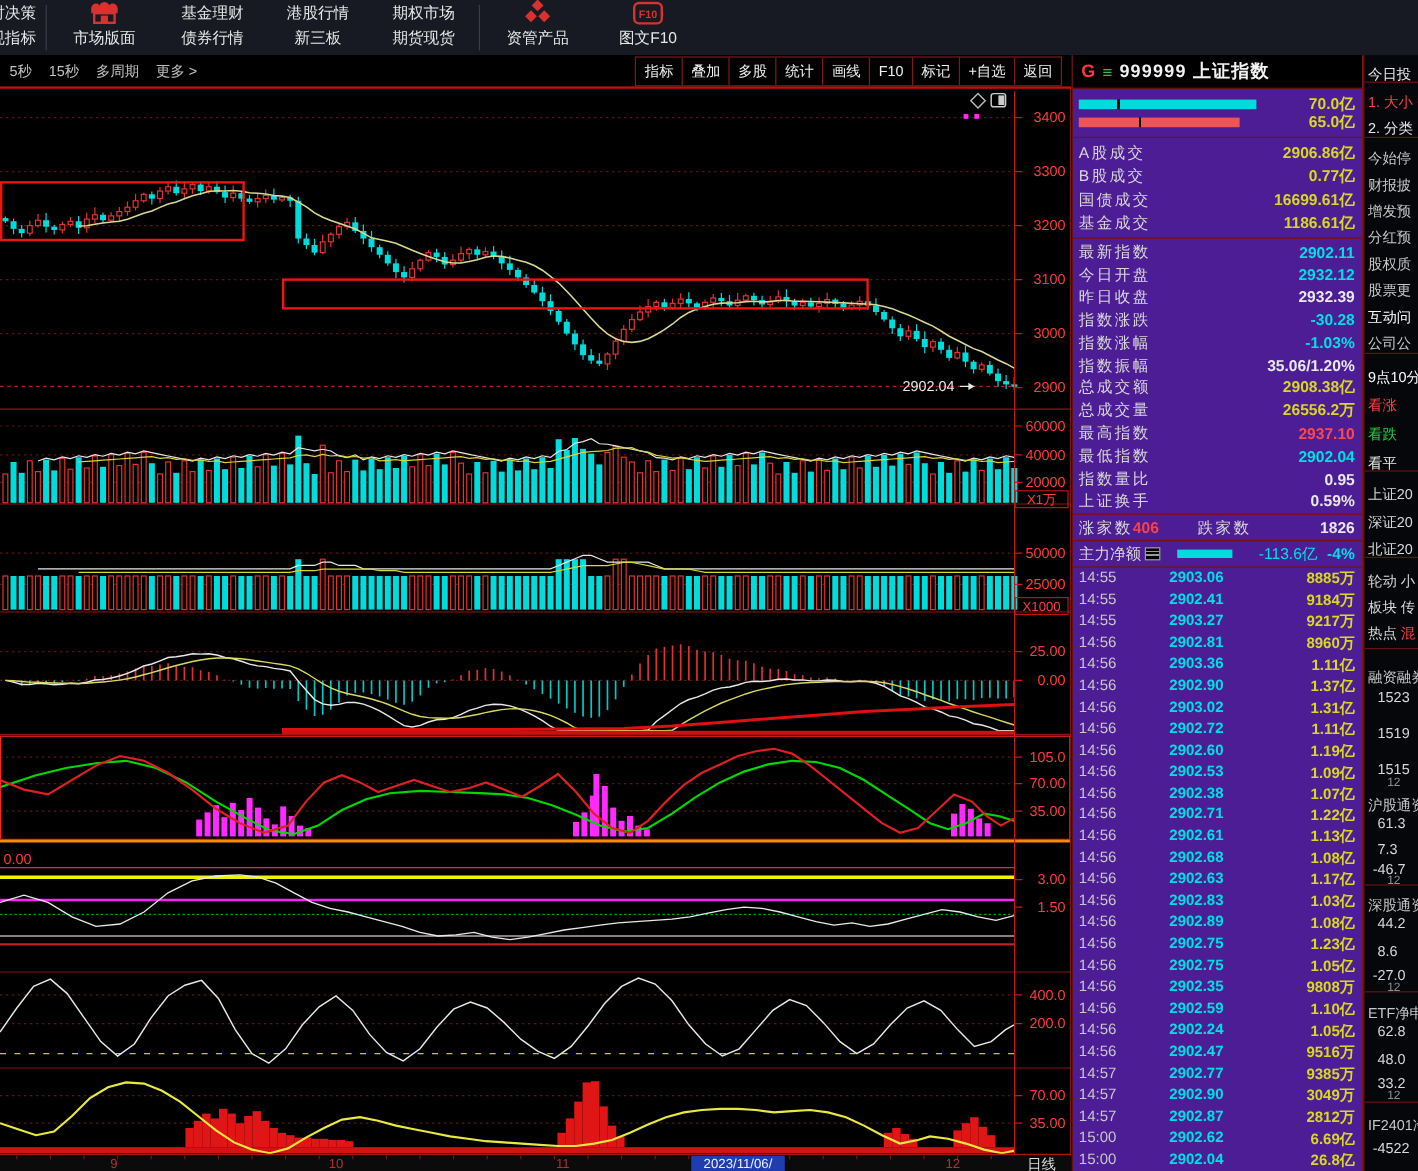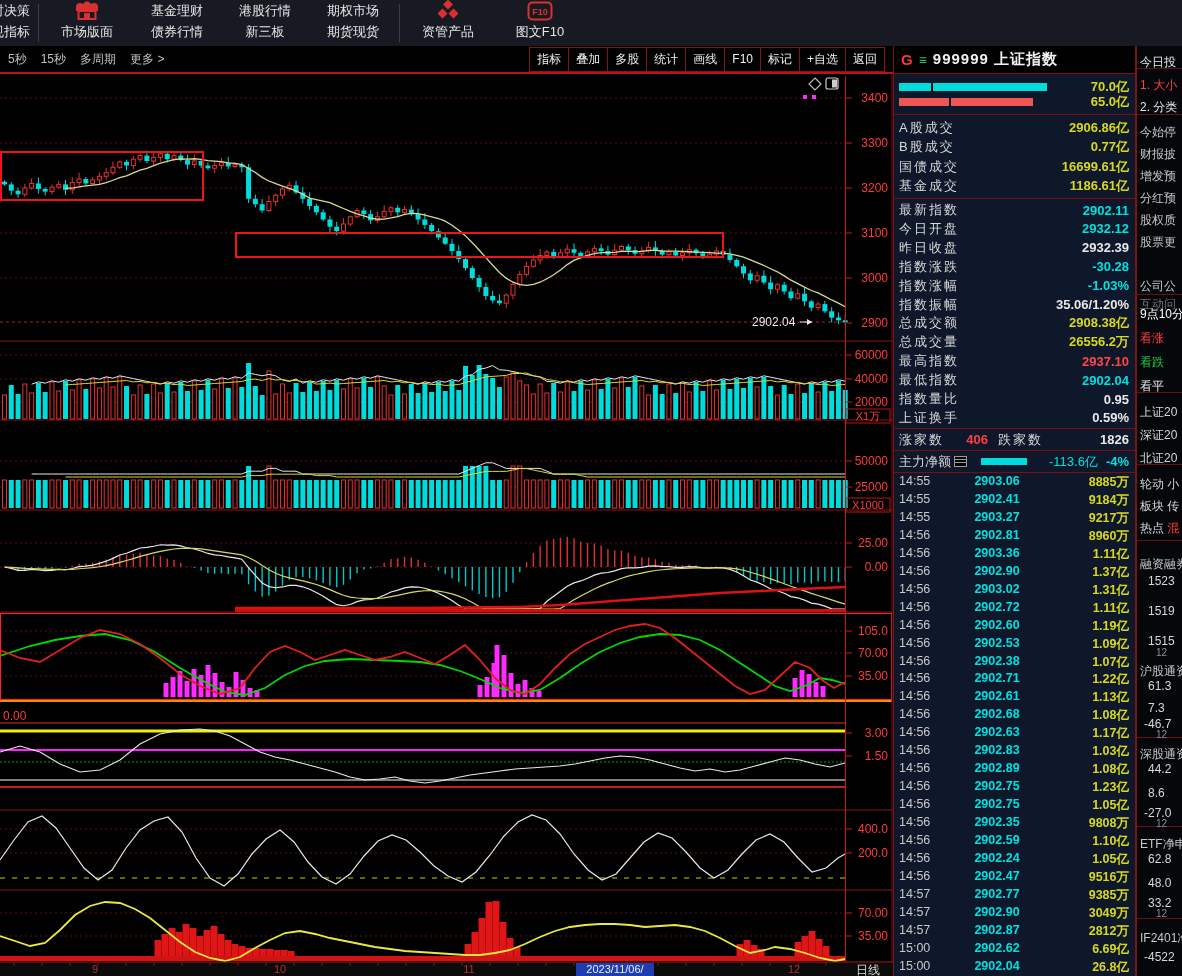--- a/index.html
+++ b/index.html
@@ -23,21 +23,21 @@
   .tb-right{position:absolute;right:8px;top:1px;display:flex;border:1px solid #801818;height:23px;}
   .tb-right span{display:block;padding:0 7px;line-height:23px;font-size:12px;color:#f0f0f0;border-left:1px solid #801818;cursor:default;}
   .tb-right span:first-child{border-left:none;}
   .symbol-header{position:absolute;left:893px;top:46px;width:242px;height:28px;background:#000;border-bottom:1px solid #801010;box-sizing:border-box;z-index:5;display:flex;align-items:center;gap:6px;padding-left:8px;}
   .sym-g{color:#ff3838;font-weight:bold;font-size:15px;}
   .sym-menu{color:#2fbf5f;font-size:14px;}
   .sym-code{color:#f2f2f2;font-weight:bold;font-size:15px;letter-spacing:1px;}
   
   #chart-wrap{position:absolute;left:0;top:0;width:893px;height:976px;z-index:1;}
   
-  .quote{position:absolute;left:894px;top:74px;width:241px;height:902px;background:#0f172a;z-index:4;font-size:13px;}
+  .quote{position:absolute;left:894px;top:74px;width:241px;height:902px;background:#4c1d95;z-index:4;font-size:13px;}
   .q-sep{position:absolute;left:0;width:241px;height:1px;background:#7a0e0e;}
   .q-row{position:absolute;left:0;width:241px;display:flex;align-items:center;box-sizing:border-box;padding:0 6px 0 5px;}
   .q-label{color:#d8d8d8;letter-spacing:2px;white-space:nowrap;}
   .q-val{margin-left:auto;font-weight:bold;white-space:nowrap;}
   .v-cyan{color:#00e0e0}.v-yellow{color:#d8d820}.v-red{color:#ff4848}.v-white{color:#e8e8e8}
   .bar-track{height:8px;}
   .trade-row{position:absolute;left:0;width:241px;display:flex;box-sizing:border-box;padding:0 6px 0 5px;font-weight:bold;font-size:12.5px;}
   .trade-t{color:#c8c8c8;font-weight:normal;width:52px;}
   .trade-p{color:#00e0e0;width:92px;text-align:center;}
   .trade-v{margin-left:auto;color:#d8d820;text-align:right;}
@@ -1041,21 +1041,21 @@
       <span class="q-label">指数量比</span>
       <span class="q-val v-white">0.95</span>
     </div>
     <div class="q-row" style="top:334.9px;height:18px">
       <span class="q-label">上证换手</span>
       <span class="q-val v-white">0.59%</span>
     </div>
     <div class="q-sep" style="top:354px"></div>
     <div class="q-row" style="top:356px;height:19px">
     <span class="q-label">涨家数</span>
-    <span style="width:44px;text-align:right;font-weight:bold;color:#ff4040">406</span>
+    <span style="width:44px;text-align:left;font-weight:bold;color:#ff4040">406</span>
     <span class="q-label" style="margin-left:10px">跌家数</span>
     <span class="q-val v-white">1826</span>
     </div>
     <div class="q-sep" style="top:376px"></div>
     <div class="q-row" style="top:378px;height:19px">
     <span class="q-label" style="letter-spacing:0">主力净额</span>
     <span style="width:13px;height:11px;border:1px solid #9a9a9a;margin-left:3px;display:inline-block;box-sizing:border-box;background:linear-gradient(#000 2px,#9a9a9a 2px,#9a9a9a 3px,#000 3px,#000 5px,#9a9a9a 5px,#9a9a9a 6px,#000 6px)"></span>
     <span style="width:46px;height:7px;background:#00dcdc;margin-left:14px"></span>
     <span style="margin-left:auto;font-weight:normal;color:#00e0e0">-113.6亿</span>
     <span style="margin-left:8px;font-weight:bold;color:#00e0e0">-4%</span>
@@ -1215,21 +1215,21 @@
     <div class="sb-sep" style="top: 872px;"></div>
     <div class="sb-item" style="top: 8px; color: rgb(232, 232, 232);">今日投</div>
     <div class="sb-item" style="top: 31px; color: rgb(255, 64, 64);">1. 大小</div>
     <div class="sb-item" style="top: 53px; color: rgb(232, 232, 232);">2. 分类</div>
     <div class="sb-item" style="top: 78px; color: rgb(200, 200, 200);">今始停</div>
     <div class="sb-item" style="top: 100px; color: rgb(200, 200, 200);">财报披</div>
     <div class="sb-item" style="top: 122px; color: rgb(200, 200, 200);">增发预</div>
     <div class="sb-item" style="top: 144px; color: rgb(200, 200, 200);">分红预</div>
     <div class="sb-item" style="top: 166px; color: rgb(200, 200, 200);">股权质</div>
     <div class="sb-item" style="top: 188px; color: rgb(200, 200, 200);">股票更</div>
-    <div class="sb-item" style="top: 210px; color: #737373; margin-top: 40px;">互动问</div>
+    <div class="sb-item" style="top: 210px; color: #ffffff;">互动问</div>
     <div class="sb-item" style="top: 232px; color: rgb(200, 200, 200);">公司公</div>
     <div class="sb-item" style="top: 260px; color: rgb(255, 255, 255);">9点10分</div>
     <div class="sb-item" style="top: 284px; color: rgb(255, 64, 64);">看涨</div>
     <div class="sb-item" style="top: 308px; color: rgb(34, 204, 68);">看跌</div>
     <div class="sb-item" style="top: 332px; color: rgb(232, 232, 232);">看平</div>
     <div class="sb-item" style="top: 358px; color: rgb(216, 216, 216); text-align: center;">上证20</div>
     <div class="sb-item" style="top: 381px; color: rgb(216, 216, 216);">深证20</div>
     <div class="sb-item" style="top: 404px; color: rgb(216, 216, 216);">北证20</div>
     <div class="sb-item" style="top: 430px; color: rgb(216, 216, 216);">轮动 小</div>
     <div class="sb-item" style="top: 452px; color: rgb(216, 216, 216);">板块 传</div>

